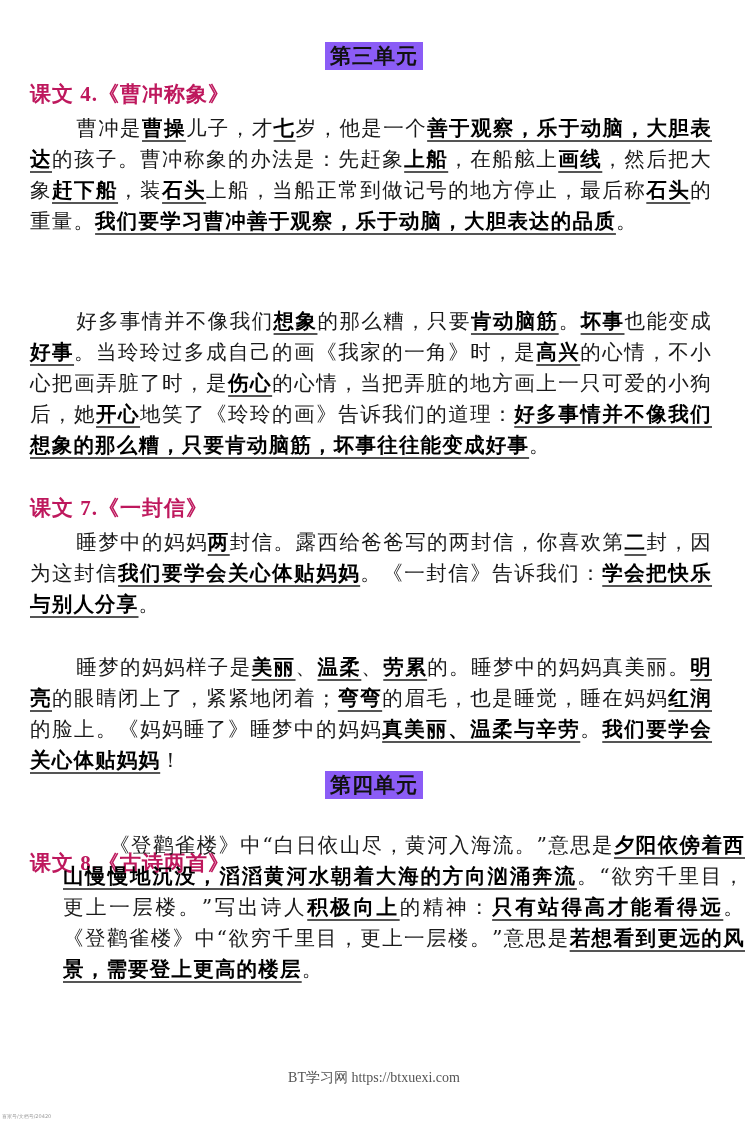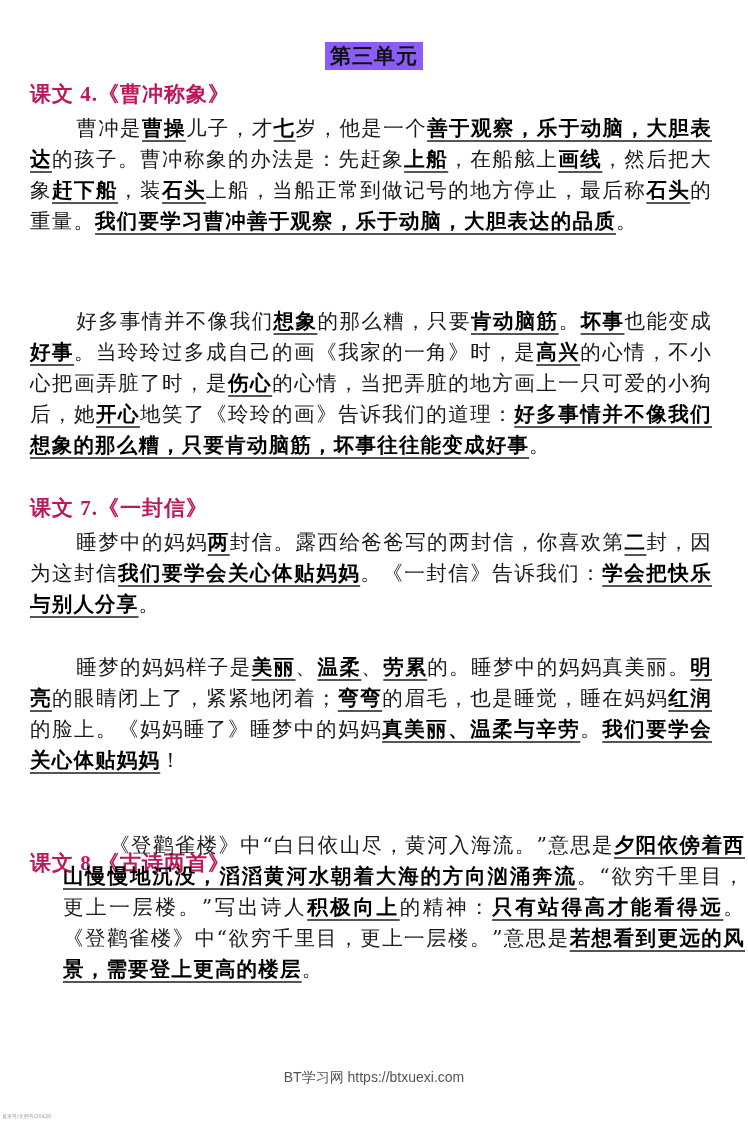--- a/index.html
+++ b/index.html
@@ -10,21 +10,21 @@
   .unit-title span { background: #8b5cf6; font-family: "DejaVu Sans", sans-serif; font-weight: bold;
          font-size: 21px; padding: 2px 5px; color: #111; letter-spacing: 1px; }
   .lesson { position: absolute; left: 30px; font-family: Liberation Serif, serif; font-weight: bold;
          font-size: 21px; color: #be185d; letter-spacing: 1px; }
   .para { position: absolute; left: 30px; width: 682px; font-size: 20.5px; line-height: 31px;
          text-align: justify; text-align-last: left; letter-spacing: 1.2px; }
   .indent { display: inline-block; width: 46px; }
   .r { color: #000000; font-weight: bold; text-decoration: underline; text-decoration-color: #555;
        text-decoration-thickness: 2px; text-underline-offset: 5px; }
   .watermark { position: absolute; left: 0; width: 748px; top: 1069px; text-align: center;
-       font-family: Liberation Sans, sans-serif; font-size: 14px; color: #555; }
+       font-family: Liberation Serif, serif; font-size: 14px; color: #555; }
   .tiny { position: absolute; left: 2px; top: 1113px; font-family: "DejaVu Sans", sans-serif;
        font-size: 5px; color: #999; }
 </style>
 </head>
 <body>
 
 <div class="page">
 
   <div class="unit-title" style="top:42px;">
     <span>第三单元</span>
@@ -33,19 +33,22 @@
   <div class="lesson" style="top:80px;">课文 4.《曹冲称象》</div>
   <div class="para" style="top:113px;"><span class="indent"></span><span>曹冲是</span><span class="r">曹操</span><span>儿子，才</span><span class="r">七</span><span>岁，他是一个</span><span class="r">善于观察，乐于动脑，大胆表达</span><span>的孩子。曹冲称象的办法是：先赶象</span><span class="r">上船</span><span>，在船舷上</span><span class="r">画线</span><span>，然后把大象</span><span class="r">赶下船</span><span>，装</span><span class="r">石头</span><span>上船，当船正常到做记号的地方停止，最后称</span><span class="r">石头</span><span>的重量。</span><span class="r">我们要学习曹冲善于观察，乐于动脑，大胆表达的品质</span><span>。</span></div>
 
   <div class="para" style="top:306px;"><span class="indent"></span><span>好多事情并不像我们</span><span class="r">想象</span><span>的那么糟，只要</span><span class="r">肯动脑筋</span><span>。</span><span class="r">坏事</span><span>也能变成</span><span class="r">好事</span><span>。当玲玲过多成自己的画《我家的一角》时，是</span><span class="r">高兴</span><span>的心情，不小心把画弄脏了时，是</span><span class="r">伤心</span><span>的心情，当把弄脏的地方画上一只可爱的小狗后，她</span><span class="r">开心</span><span>地笑了《玲玲的画》告诉我们的道理：</span><span class="r">好多事情并不像我们想象的那么糟，只要肯动脑筋，坏事往往能变成好事</span><span>。</span></div>
 
   <div class="lesson" style="top:494px;">课文 7.《一封信》</div>
   <div class="para" style="top:527px;"><span class="indent"></span><span>睡梦中的妈妈</span><span class="r">两</span><span>封信。露西给爸爸写的两封信，你喜欢第</span><span class="r">二</span><span>封，因为这封信</span><span class="r">我们要学会关心体贴妈妈</span><span>。《一封信》告诉我们：</span><span class="r">学会把快乐与别人分享</span><span>。</span></div>
 
   <div class="para" style="top:652px;"><span class="indent"></span><span>睡梦的妈妈样子是</span><span class="r">美丽</span><span>、</span><span class="r">温柔</span><span>、</span><span class="r">劳累</span><span>的。睡梦中的妈妈真美丽。</span><span class="r">明亮</span><span>的眼睛闭上了，紧紧地闭着；</span><span class="r">弯弯</span><span>的眉毛，也是睡觉，睡在妈妈</span><span class="r">红润</span><span>的脸上。《妈妈睡了》睡梦中的妈妈</span><span class="r">真美丽、温柔与辛劳</span><span>。</span><span class="r">我们要学会关心体贴妈妈</span><span>！</span></div>
 
+  <div class="unit-title" style="top:771px;">
+    <span>第四单元</span>
+  </div>
 
   <div class="lesson" style="top:849px;">课文 8.《古诗两首》</div>
   <div class="para" style="top:830px;margin-left:33px;"><span class="indent"></span><span>《登鹳雀楼》中“白日依山尽，黄河入海流。”意思是</span><span class="r">夕阳依傍着西山慢慢地沉没，滔滔黄河水朝着大海的方向汹涌奔流</span><span>。“欲穷千里目，更上一层楼。”写出诗人</span><span class="r">积极向上</span><span>的精神：</span><span class="r">只有站得高才能看得远</span><span>。《登鹳雀楼》中“欲穷千里目，更上一层楼。”意思是</span><span class="r">若想看到更远的风景，需要登上更高的楼层</span><span>。</span></div>
 
   <div class="watermark">BT学习网 https://btxuexi.com</div>
   <div class="tiny">百家号/文档号/20420</div>
 </div>
 
 </body></html>

